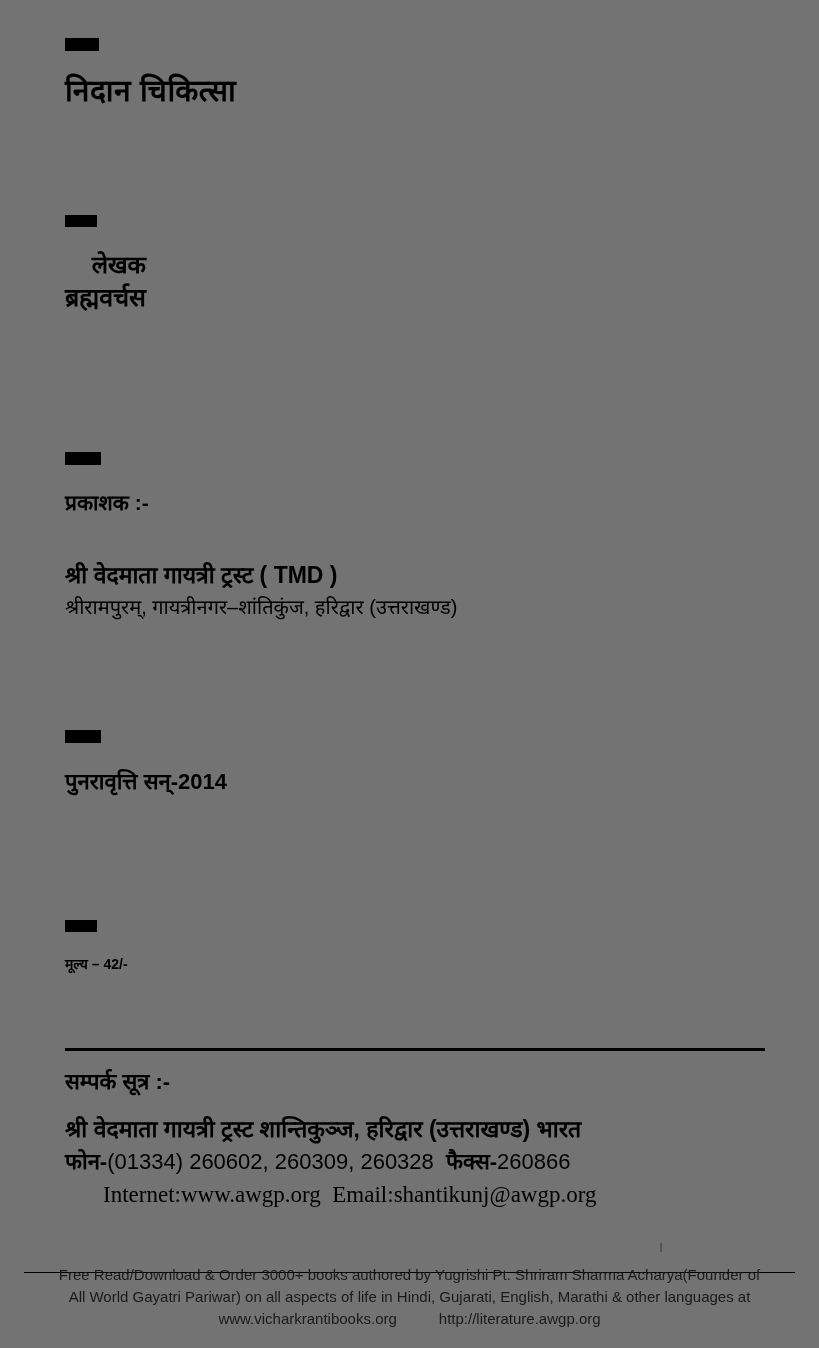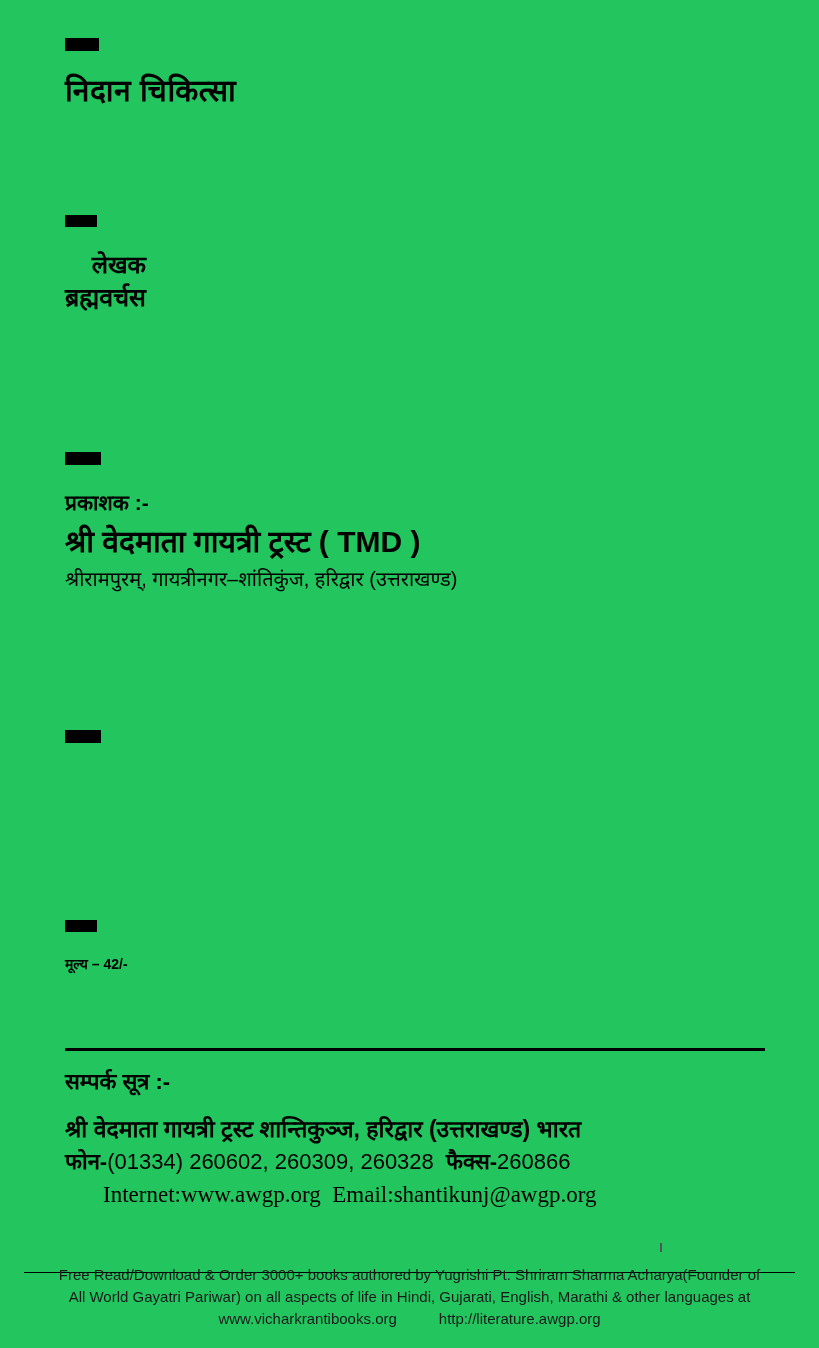--- a/index.html
+++ b/index.html
@@ -8,21 +8,21 @@
     background: #ffffff;
   }
   body {
     font-family: "Liberation Serif", serif;
     color: #000000;
   }
   .page {
     position: relative;
     width: 819px;
     height: 1348px;
-    background: #22c55e;
+    background: #737373;
     overflow: hidden;
     box-sizing: border-box;
   }
   .block {
     position: absolute;
     left: 65px;
   }
   .marker {
     display: block;
     background: #000000;
@@ -59,23 +59,24 @@
   .pub-label {
     font-family: "Liberation Sans", sans-serif;
     font-weight: bold;
     font-size: 21px;
     line-height: 1.5;
     white-space: nowrap;
   }
   .pub-name {
     font-family: "Liberation Sans", sans-serif;
     font-weight: bold;
-    font-size: 30px;
+    font-size: 23px;
     line-height: 1.5;
     white-space: nowrap;
+    margin-top: 39px;
   }
   .pub-address {
     font-family: "Liberation Sans", sans-serif;
     font-size: 20px;
     line-height: 1.5;
     white-space: nowrap;
   }
   .edition {
     font-family: "Liberation Sans", sans-serif;
     font-weight: bold;
@@ -171,20 +172,21 @@
 
   <div class="block" style="top:452px;">
     <span class="marker wide"></span>
     <div class="pub-label">प्रकाशक :-</div>
     <div class="pub-name">श्री वेदमाता गायत्री ट्रस्ट ( TMD )</div>
     <div class="pub-address">श्रीरामपुरम्, गायत्रीनगर–शांतिकुंज, हरिद्वार (उत्तराखण्ड)</div>
   </div>
 
   <div class="block" style="top:730px;">
     <span class="marker wide"></span>
+    <div class="edition">पुनरावृत्ति सन्-2014</div>
   </div>
 
   <div class="block" style="top:920px;">
     <span class="marker small"></span>
     <div class="price">मूल्य – 42/-</div>
   </div>
 
   <div class="rule" style="top:1048px;"></div>
 
   <div class="block" style="top:1065px;">

